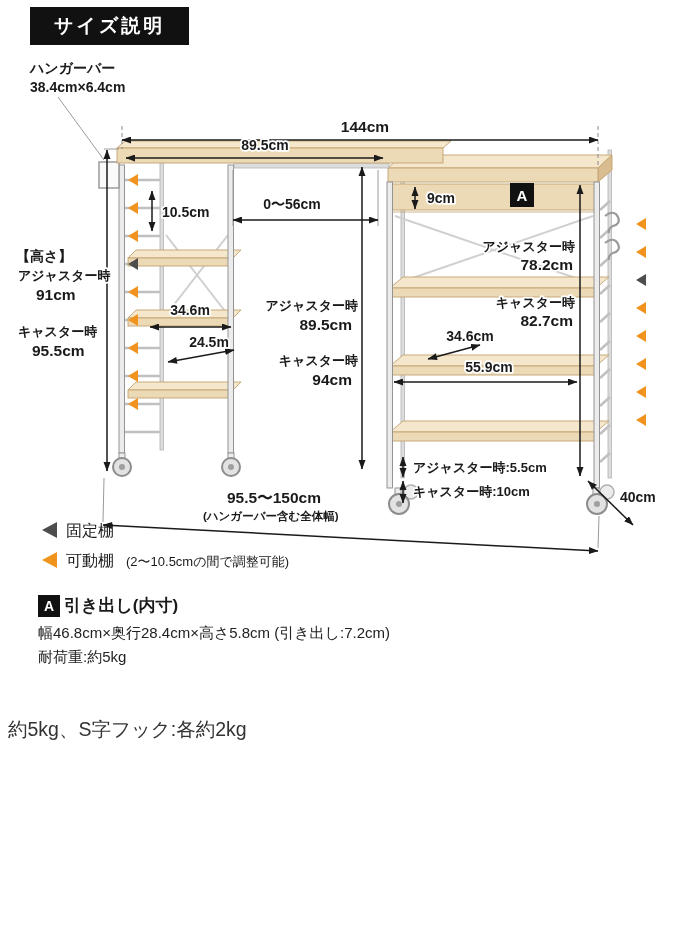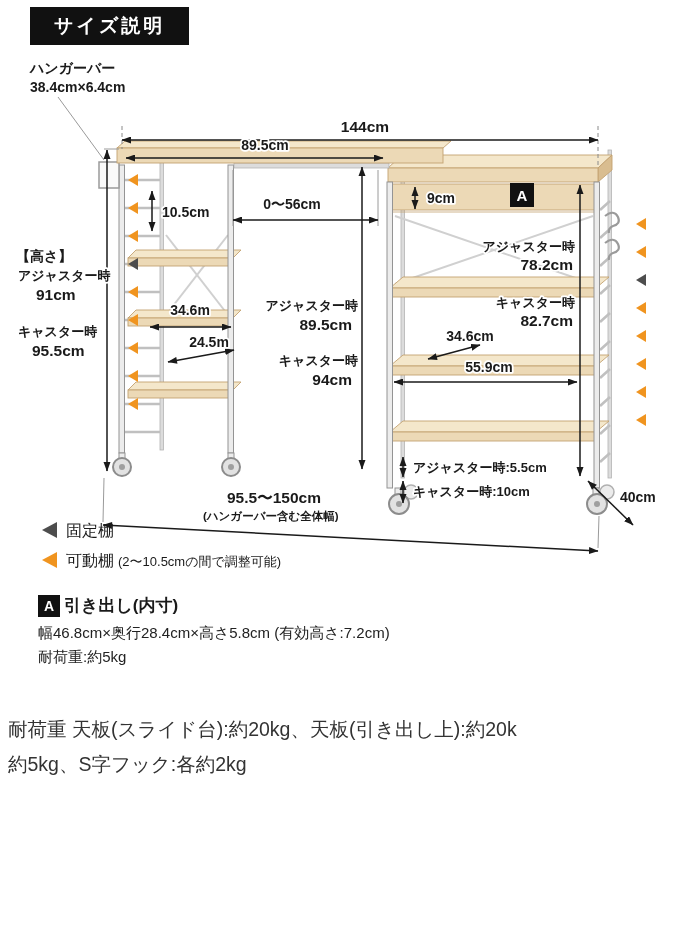--- a/index.html
+++ b/index.html
@@ -39,21 +39,21 @@
 
   
   .legend{position:absolute;left:42px;z-index:4;}
   .legend-row1{top:521px;}
   .legend-row2{top:551px;}
   .tri{display:inline-block;width:0;height:0;border-top:8px solid transparent;
        border-bottom:8px solid transparent;border-right:15px solid #4d4d4d;
        margin-right:9px;vertical-align:-2px;}
   .tri.orange{border-right-color:#f0941f;}
   .legend-label{font-size:16px;font-weight:normal;color:#1a1a1a;}
-  .legend-note{font-size:13px;color:#1a1a1a;margin-left:4px;}
+  .legend-note{font-size:13px;color:#1a1a1a;margin-left:12px;}
 
   
   .drawer-head{position:absolute;left:38px;top:594px;z-index:4;}
   .a-badge{display:inline-block;width:22px;height:22px;background:#111;color:#fff;
     font-weight:bold;font-size:14px;text-align:center;line-height:22px;vertical-align:middle;}
   .drawer-title{font-size:17px;font-weight:bold;margin-left:4px;vertical-align:middle;}
   .drawer-line1{position:absolute;left:38px;top:624px;font-size:15px;color:#222;z-index:4;}
   .drawer-line2{position:absolute;left:38px;top:648px;font-size:15px;color:#222;z-index:4;text-align:right;}
 
   
@@ -258,21 +258,20 @@
   <div class="legend legend-row1">
     <span class="tri"></span><span class="legend-label">固定棚</span>
   </div>
   <div class="legend legend-row2">
     <span class="tri orange"></span><span class="legend-label">可動棚</span><span class="legend-note">(2〜10.5cmの間で調整可能)</span>
   </div>
 
   <div class="drawer-head">
     <span class="a-badge">A</span><span class="drawer-title">引き出し(内寸)</span>
   </div>
-  <div class="drawer-line1">幅46.8cm×奥行28.4cm×高さ5.8cm (有効高さ:7.2cm)</div>
+  <div class="drawer-line1">幅46.8cm×奥行28.4cm×高さ5.8cm (引き出し:7.2cm)</div>
   <div class="drawer-line2">耐荷重:約5kg</div>
 
   <div class="specs">
-    <div class="spec-line">耐荷重 天板(スライド台):約20kg、天板(引き出し上):約20k</div>
     <div class="spec-line">約5kg、S字フック:各約2kg</div>
   </div>
 
 </div>
 
 </body></html>

